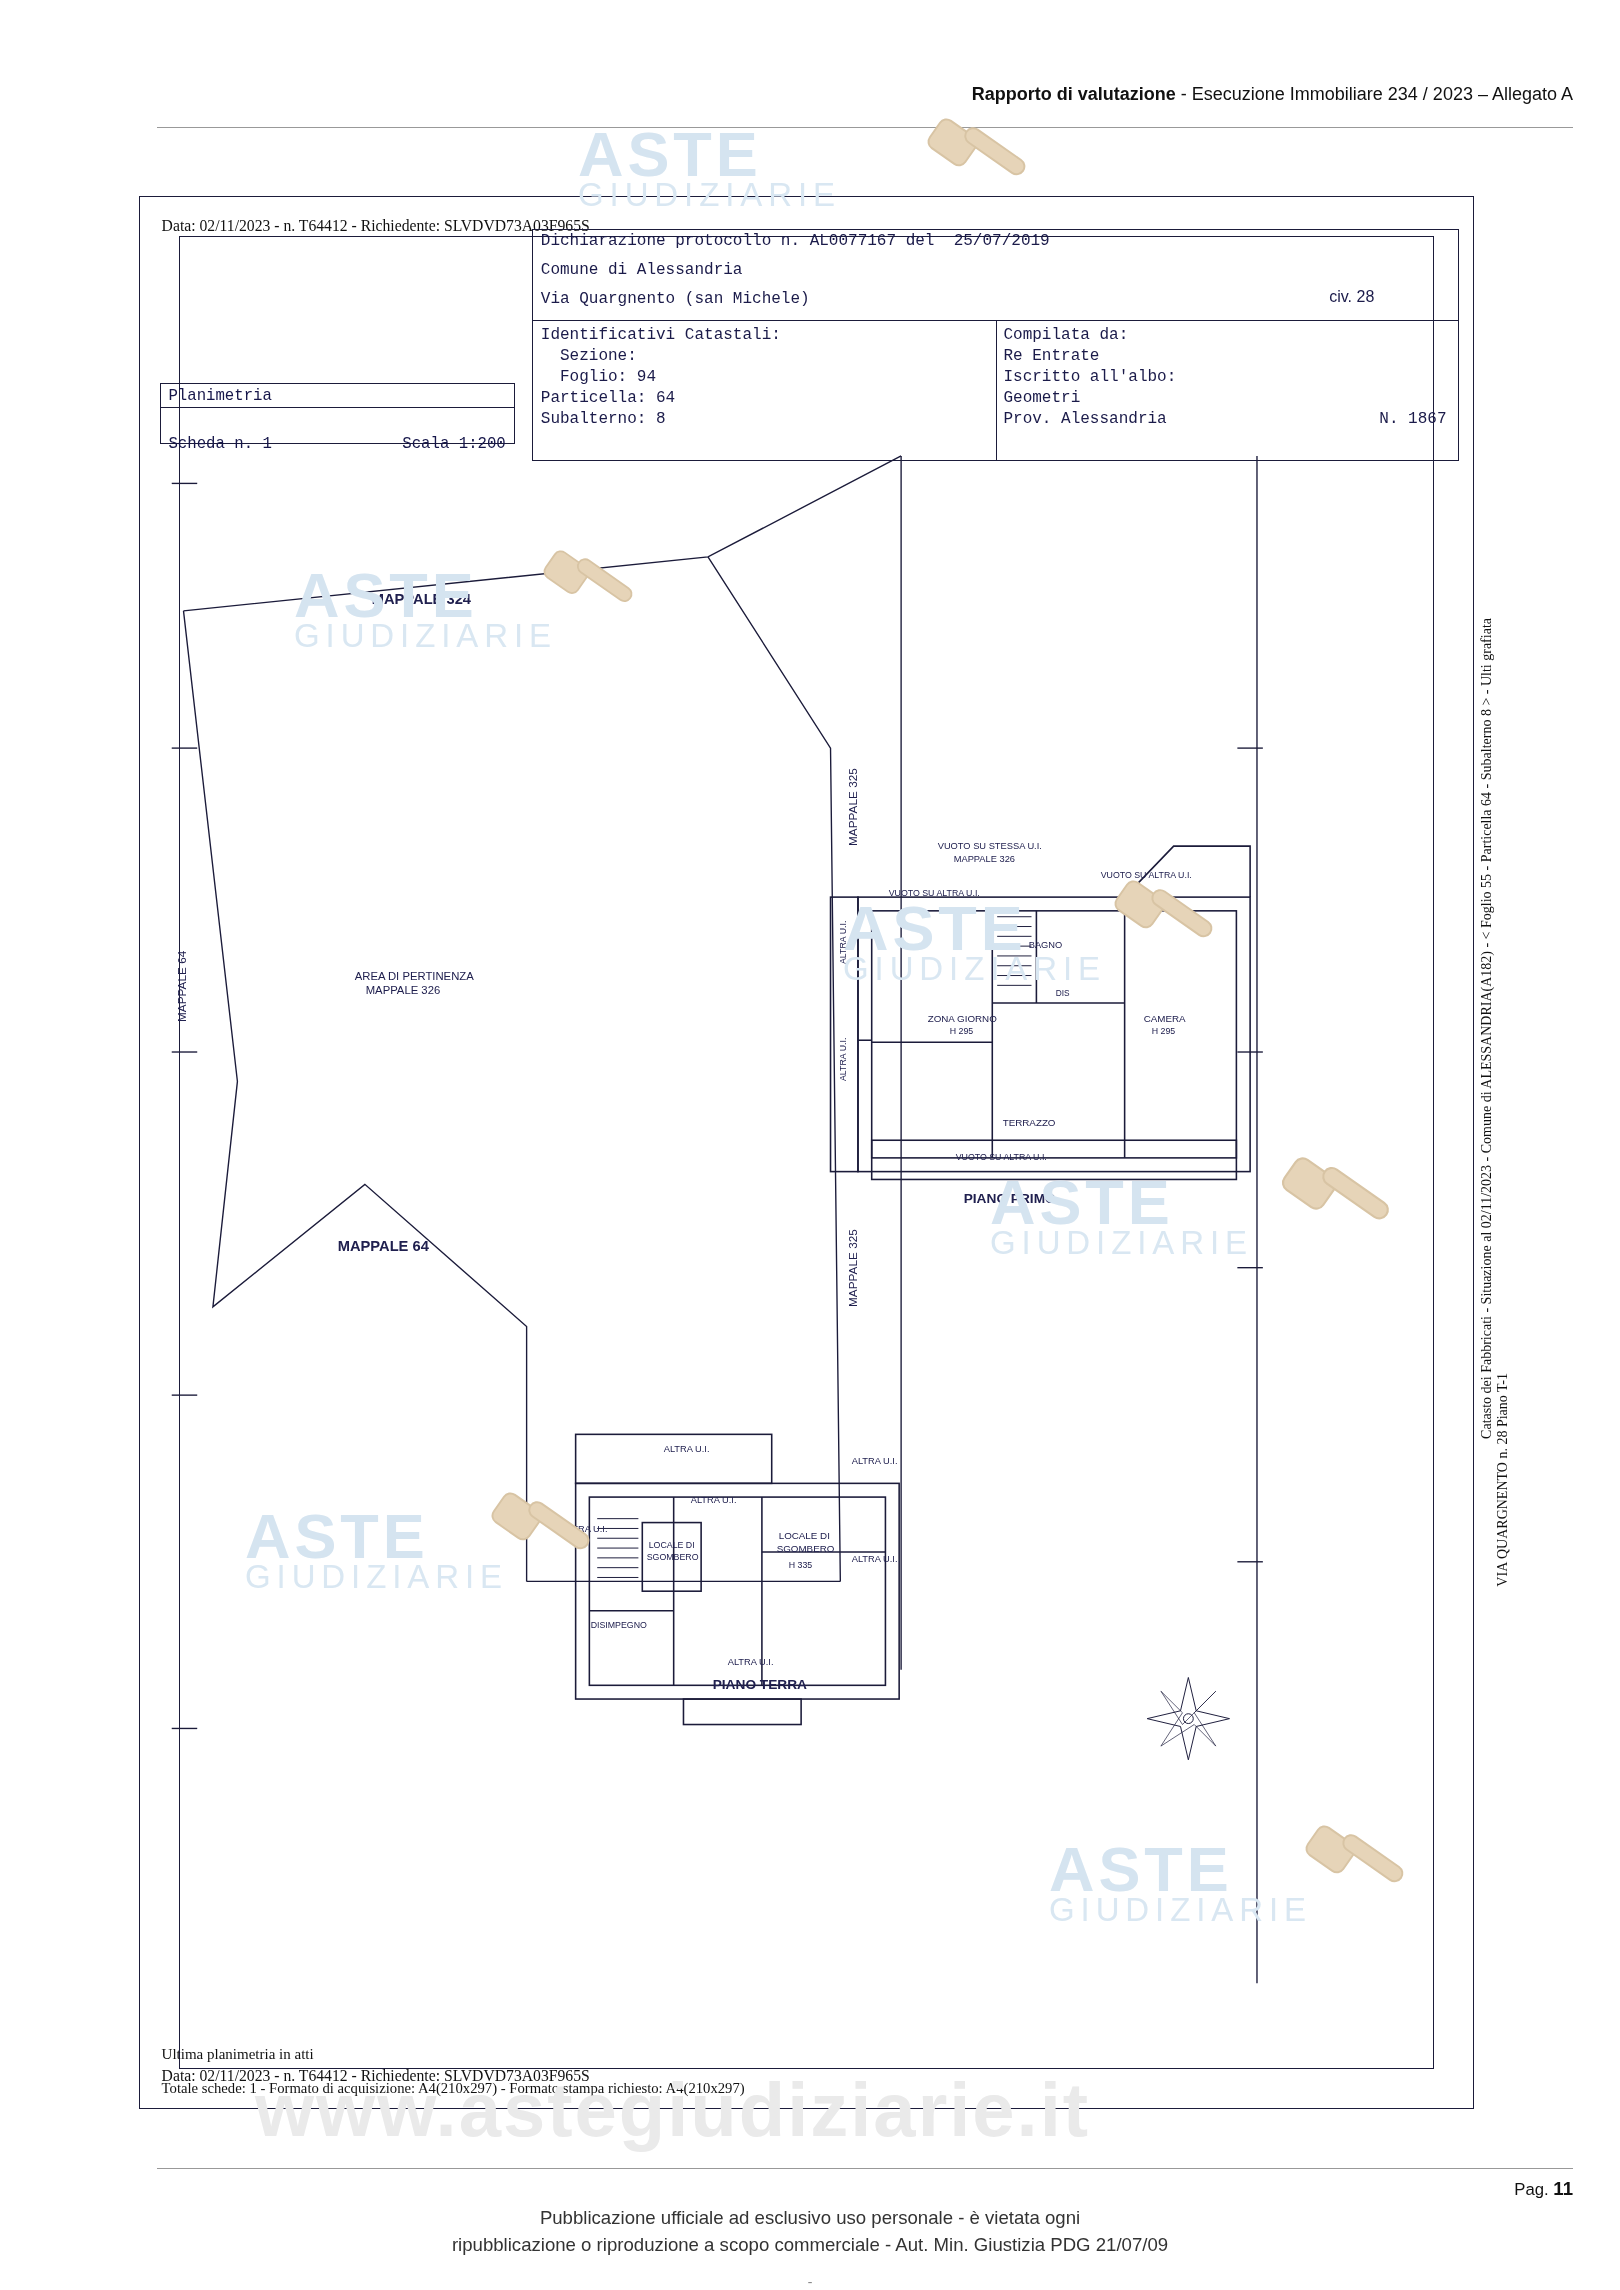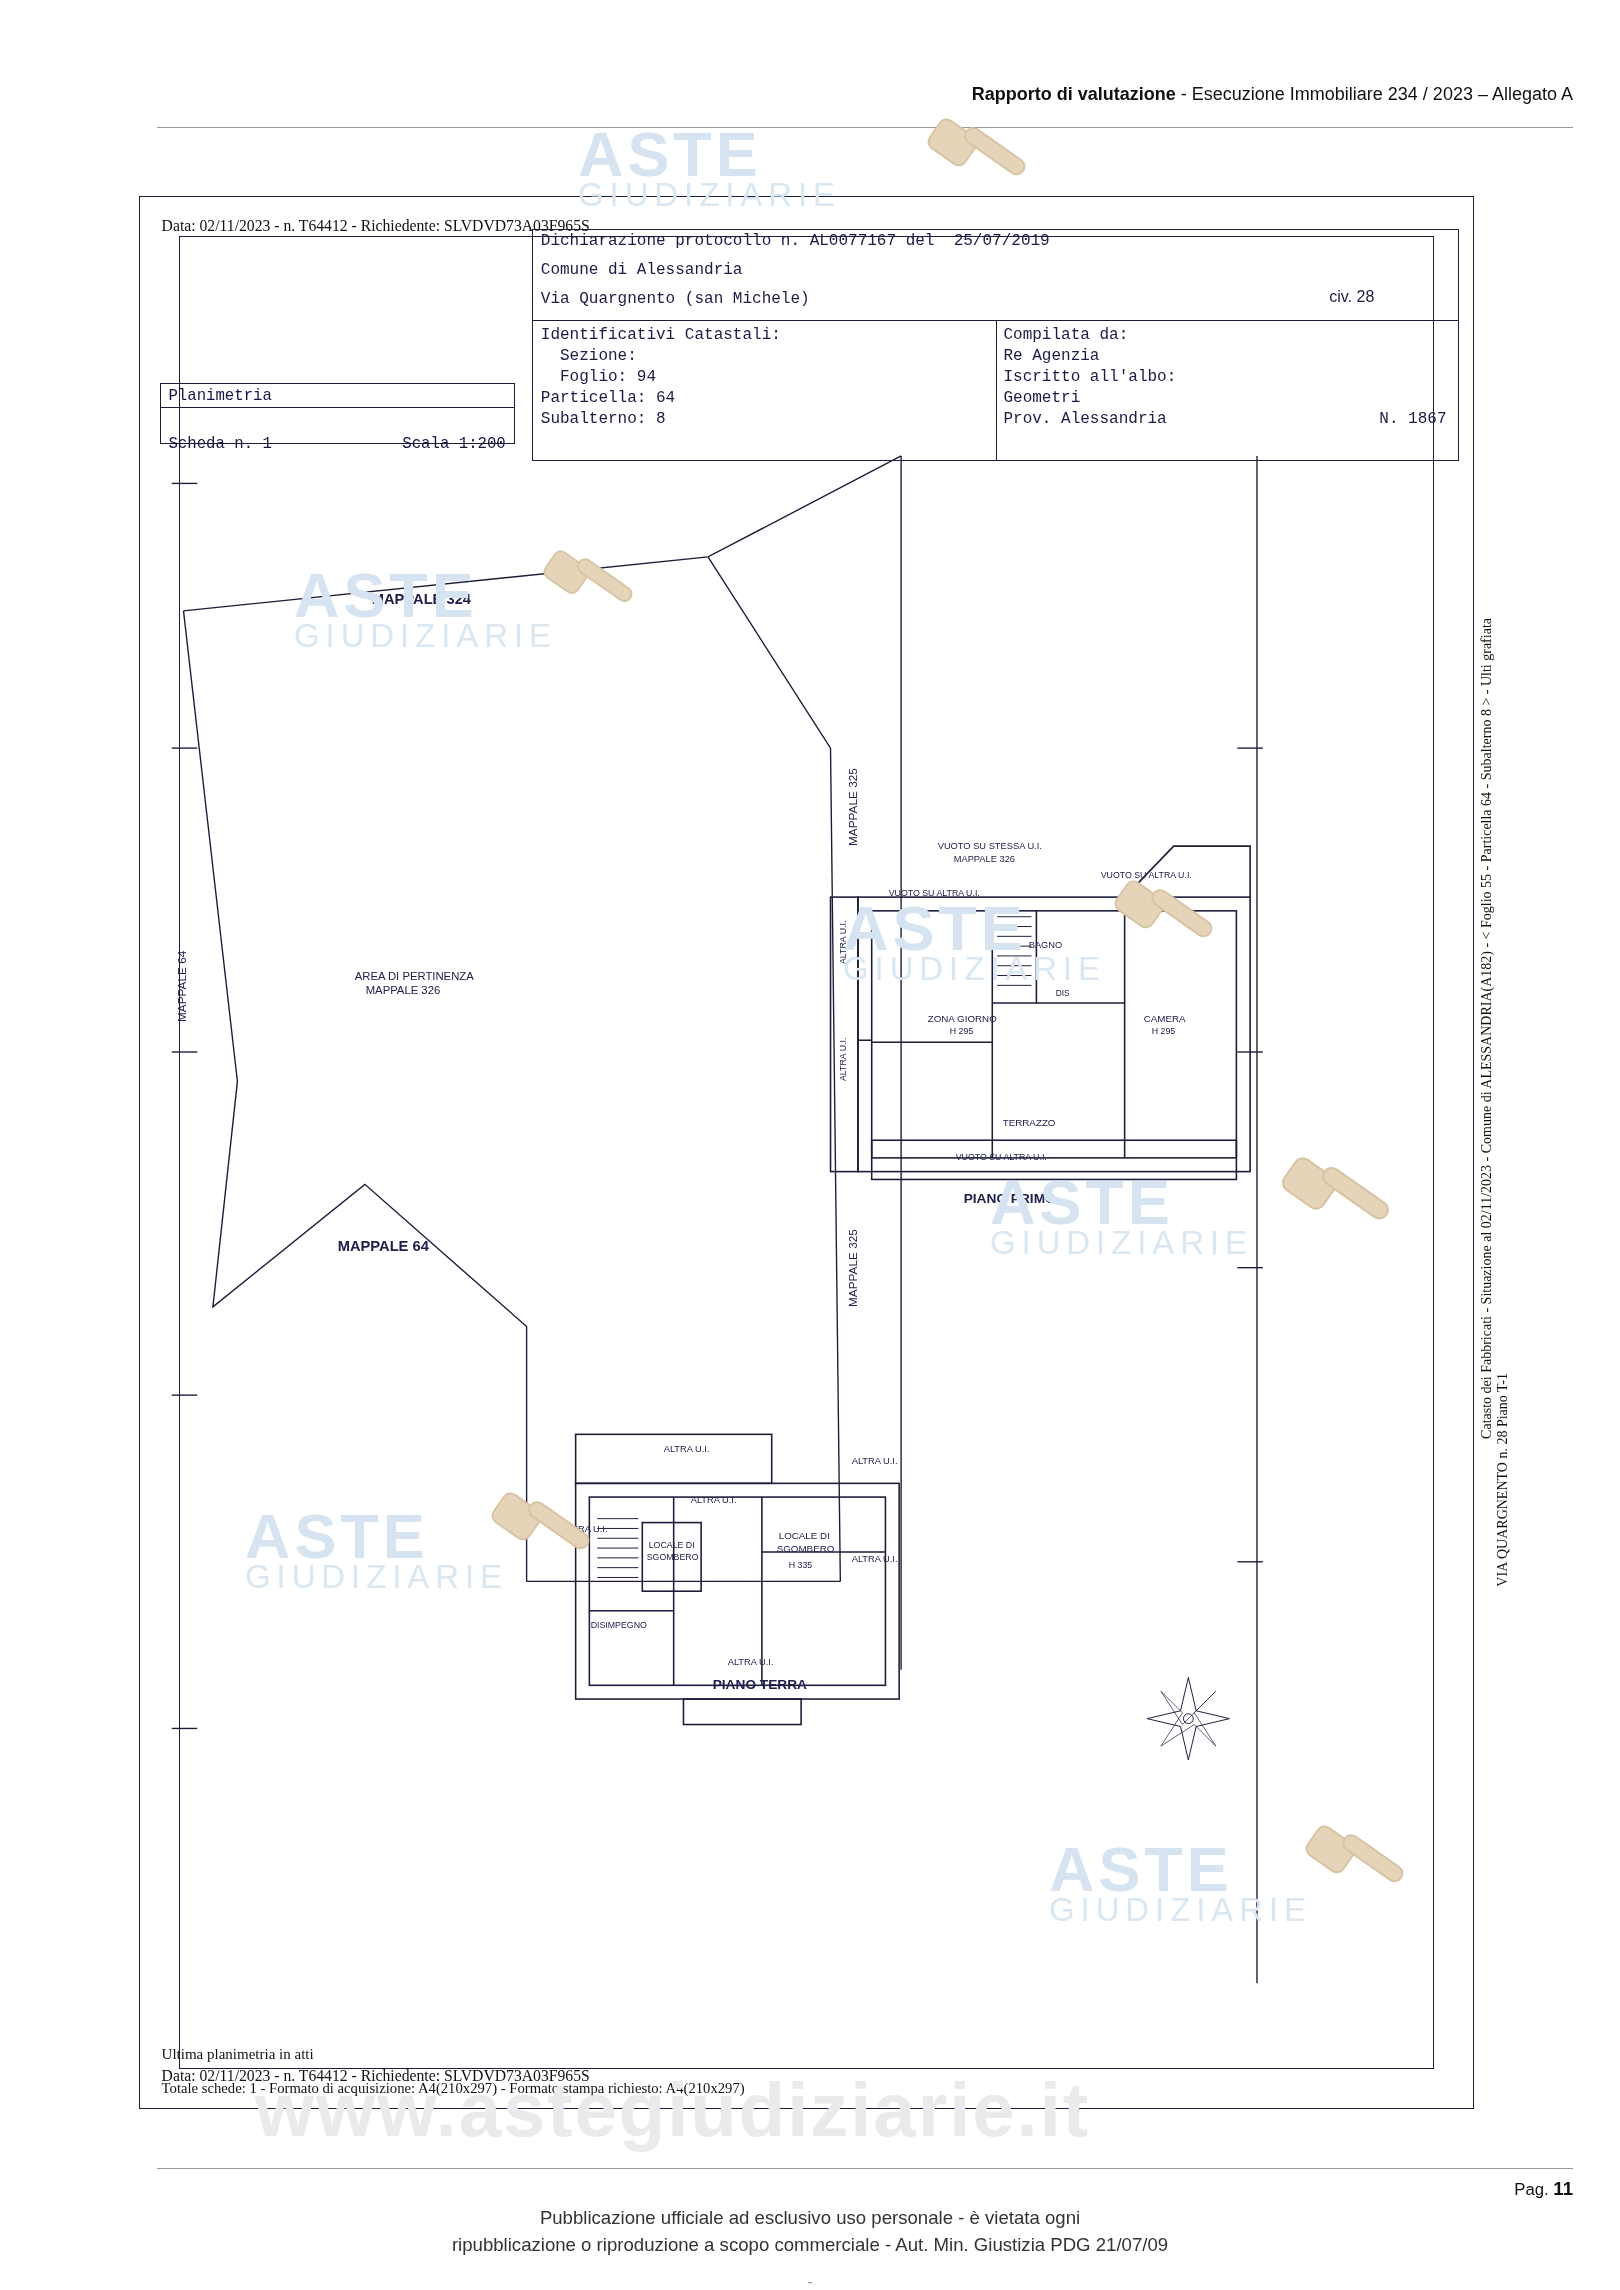--- a/index.html
+++ b/index.html
@@ -188,21 +188,21 @@
       <div class="decl-vert"></div>
       <div class="decl-left">
         <div class="line">Identificativi Catastali:</div>
         <div class="line">  Sezione:</div>
         <div class="line">  Foglio: 94</div>
         <div class="line">Particella: 64</div>
         <div class="line">Subalterno: 8</div>
       </div>
       <div class="decl-right">
         <div class="line">Compilata da:</div>
-        <div class="line">Re Agenzia</div>
+        <div class="line">Re Entrate</div>
         <div class="line">Iscritto all'albo:</div>
         <div class="line">Geometri</div>
         <div class="prov">
           <span>Prov. Alessandria</span>
           <span>N. 1867</span>
         </div>
       </div>
     </div>
 
     <div class="plan">

